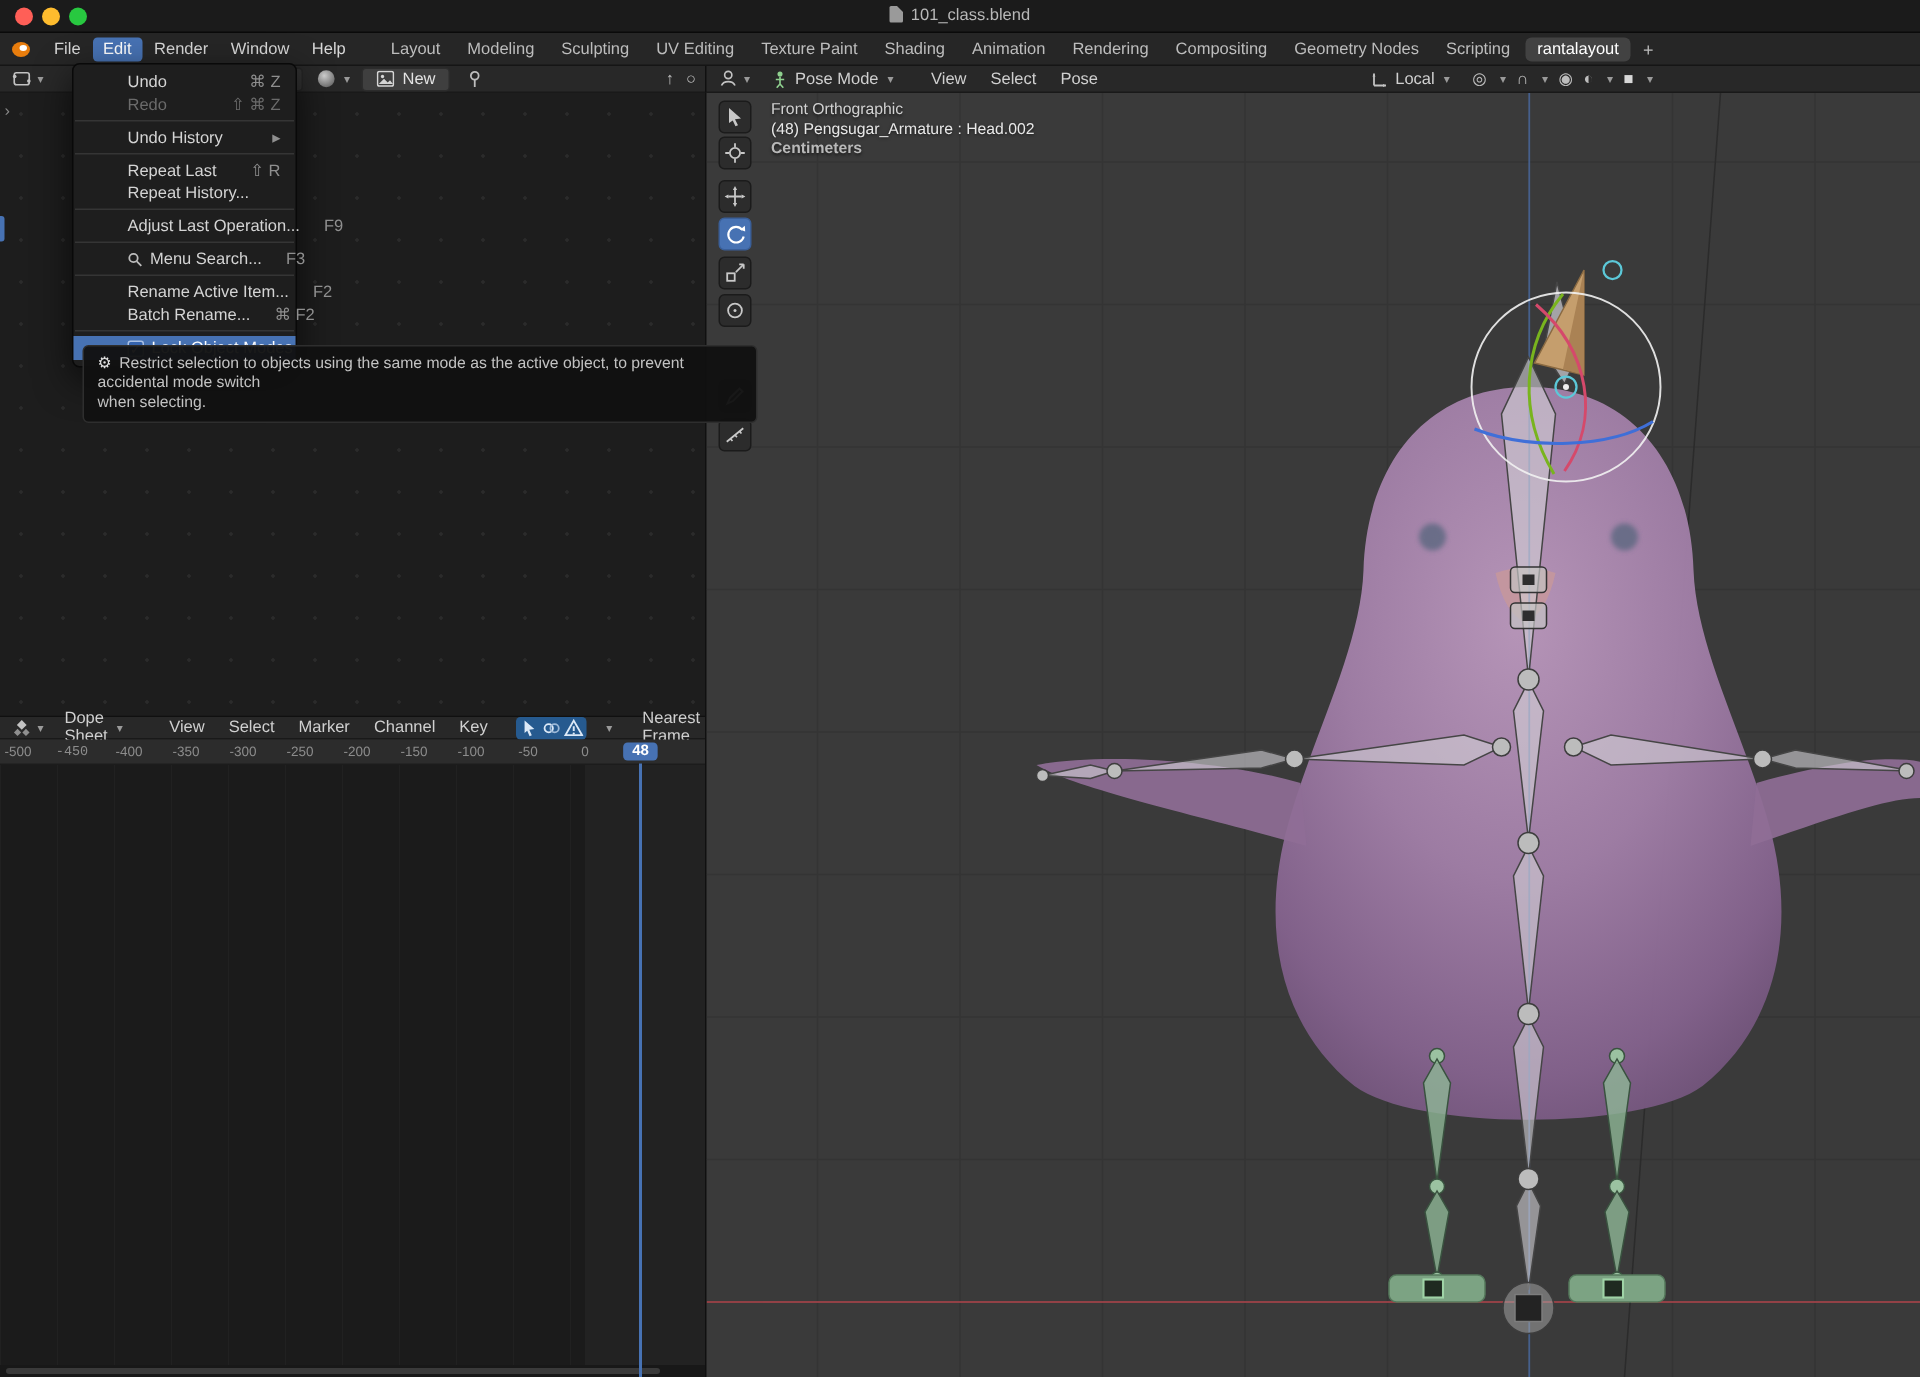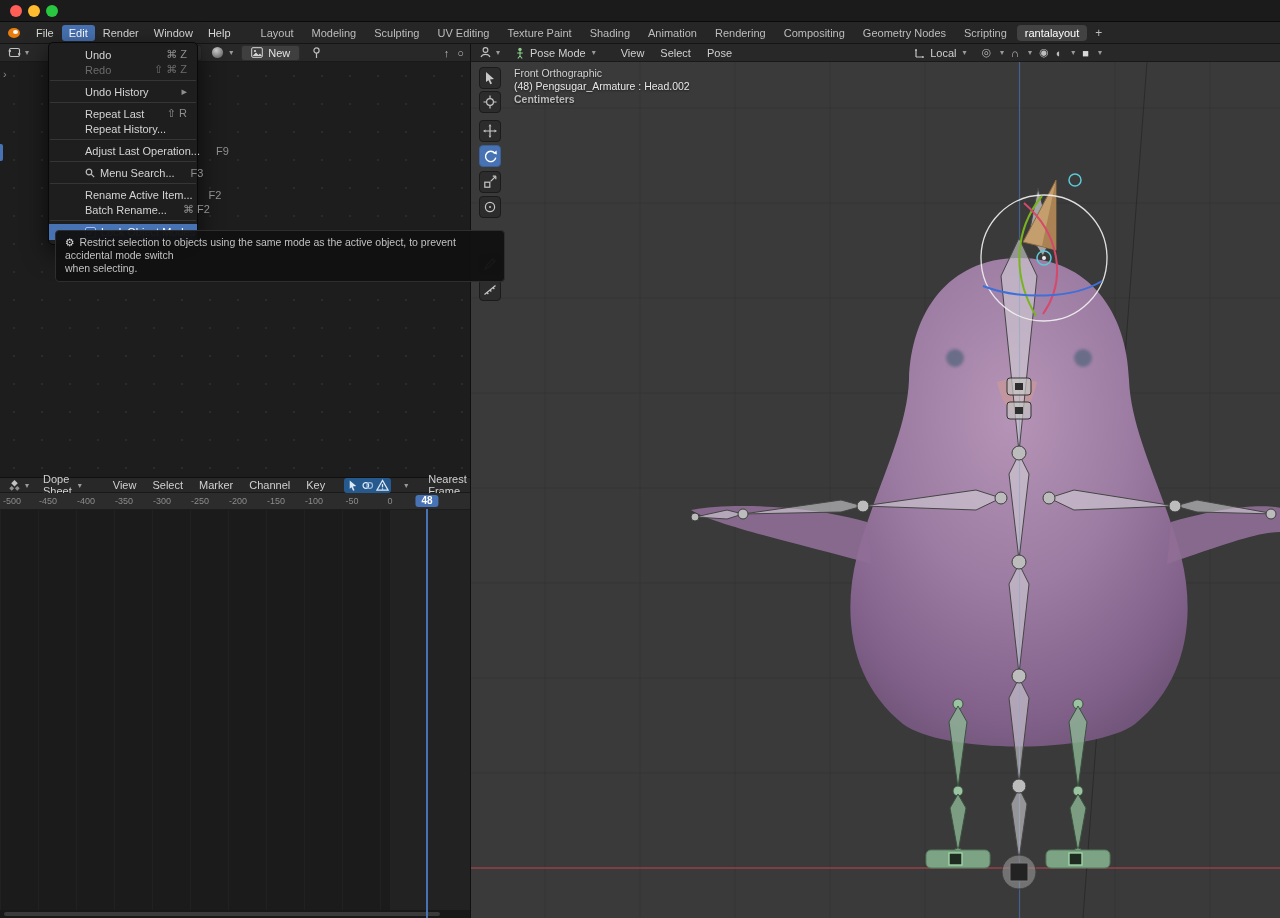--- a/index.html
+++ b/index.html
@@ -119,20 +119,23 @@
     padding:5px 9px 6px; font-size:10.5px; line-height:13px; color:#c2c2c2; z-index:55; }
   .tooltip .gear { color:#e0e0e0; margin-right:5px; }
 </style>
 </head>
 <body>
 
 <div class="titlebar">
   <div class="traffic t-red"></div>
   <div class="traffic t-yellow"></div>
   <div class="traffic t-green"></div>
+  <div class="win-title">
+    <span class="doc-ic"></span><span>101_class.blend</span>
+  </div>
 </div>
 
 <div class="topbar">
   <div class="blender-logo">
       <div class="b1"></div>
       <div class="b2"></div>
     </div>
   <div class="app-menu">File</div>
   <div class="app-menu active">Edit</div>
   <div class="app-menu">Render</div>
@@ -238,21 +241,21 @@
   </svg>
   <span class="chev">▾</span>
   <div class="pill" style="margin-left:10px; margin-right:6px; background:transparent; border-color:transparent;">
     <span>Nearest Frame</span>
     <span class="chev">▾</span>
   </div>
 </div>
 
 <div class="dope-ruler">
   <span class="tick" style="left:12px;">-500</span>
-  <span class="tick" style="left:48px;">-450</span>
+  <span class="tick" style="left:48px;font-family:Liberation Mono, monospace;">-450</span>
   <span class="tick" style="left:86px;">-400</span>
   <span class="tick" style="left:124px;">-350</span>
   <span class="tick" style="left:162px;">-300</span>
   <span class="tick" style="left:200px;">-250</span>
   <span class="tick" style="left:238px;">-200</span>
   <span class="tick" style="left:276px;">-150</span>
   <span class="tick" style="left:314px;">-100</span>
   <span class="tick" style="left:352px;">-50</span>
   <span class="tick" style="left:390px;">0</span>
 </div>

